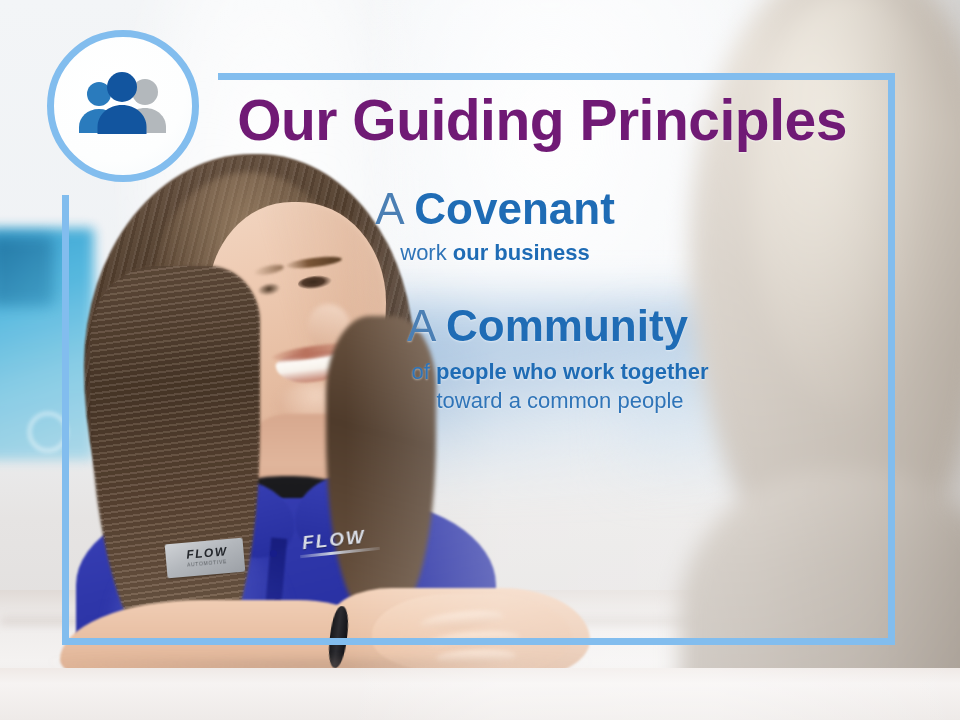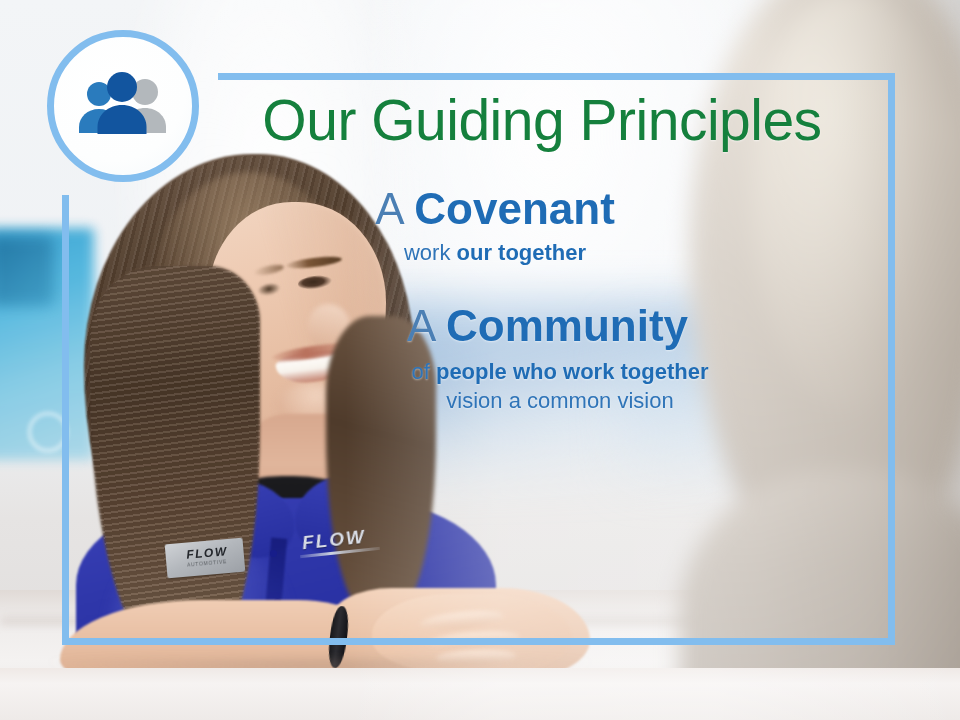--- a/index.html
+++ b/index.html
@@ -376,22 +376,22 @@
     display: flex; align-items: center; justify-content: center;
   }
 
   
   .title {
     position: absolute;
     left: 212px; top: 92px;
     width: 660px;
     text-align: center;
     font-size: 57px;
-    font-weight: 400;
-    color: #15803d;
+    font-weight: 700;
+    color: #701a75;
     letter-spacing: -0.5px;
     line-height: 1;
     text-shadow: 0 1px 2px rgba(255,255,255,.55);
     white-space: nowrap;
   }
 
   .principle { position: absolute; width: 100%; }
 
   .p-head {
     font-size: 44px;
@@ -522,31 +522,31 @@
   </div>
 
   <div class="title">Our Guiding Principles</div>
 
   <div class="principle blk1">
     <div class="p-head">
       <span class="art">A </span>
       <span class="word">Covenant</span>
     </div>
     <div class="p-sub">
-      <span>work </span><b>our together</b>
+      <span>work </span><b>our business</b>
     </div>
   </div>
 
   <div class="principle blk2">
     <div class="p-head">
       <span class="art">A </span>
       <span class="word">Community</span>
     </div>
     <div class="p-sub">
       <div><span>of </span><b>people who work together</b></div>
-      <div>vision a common vision</div>
+      <div>toward a common people</div>
     </div>
   </div>
 
   <div class="principle blk3">
   </div>
 
 </div>
 
 </body></html>

